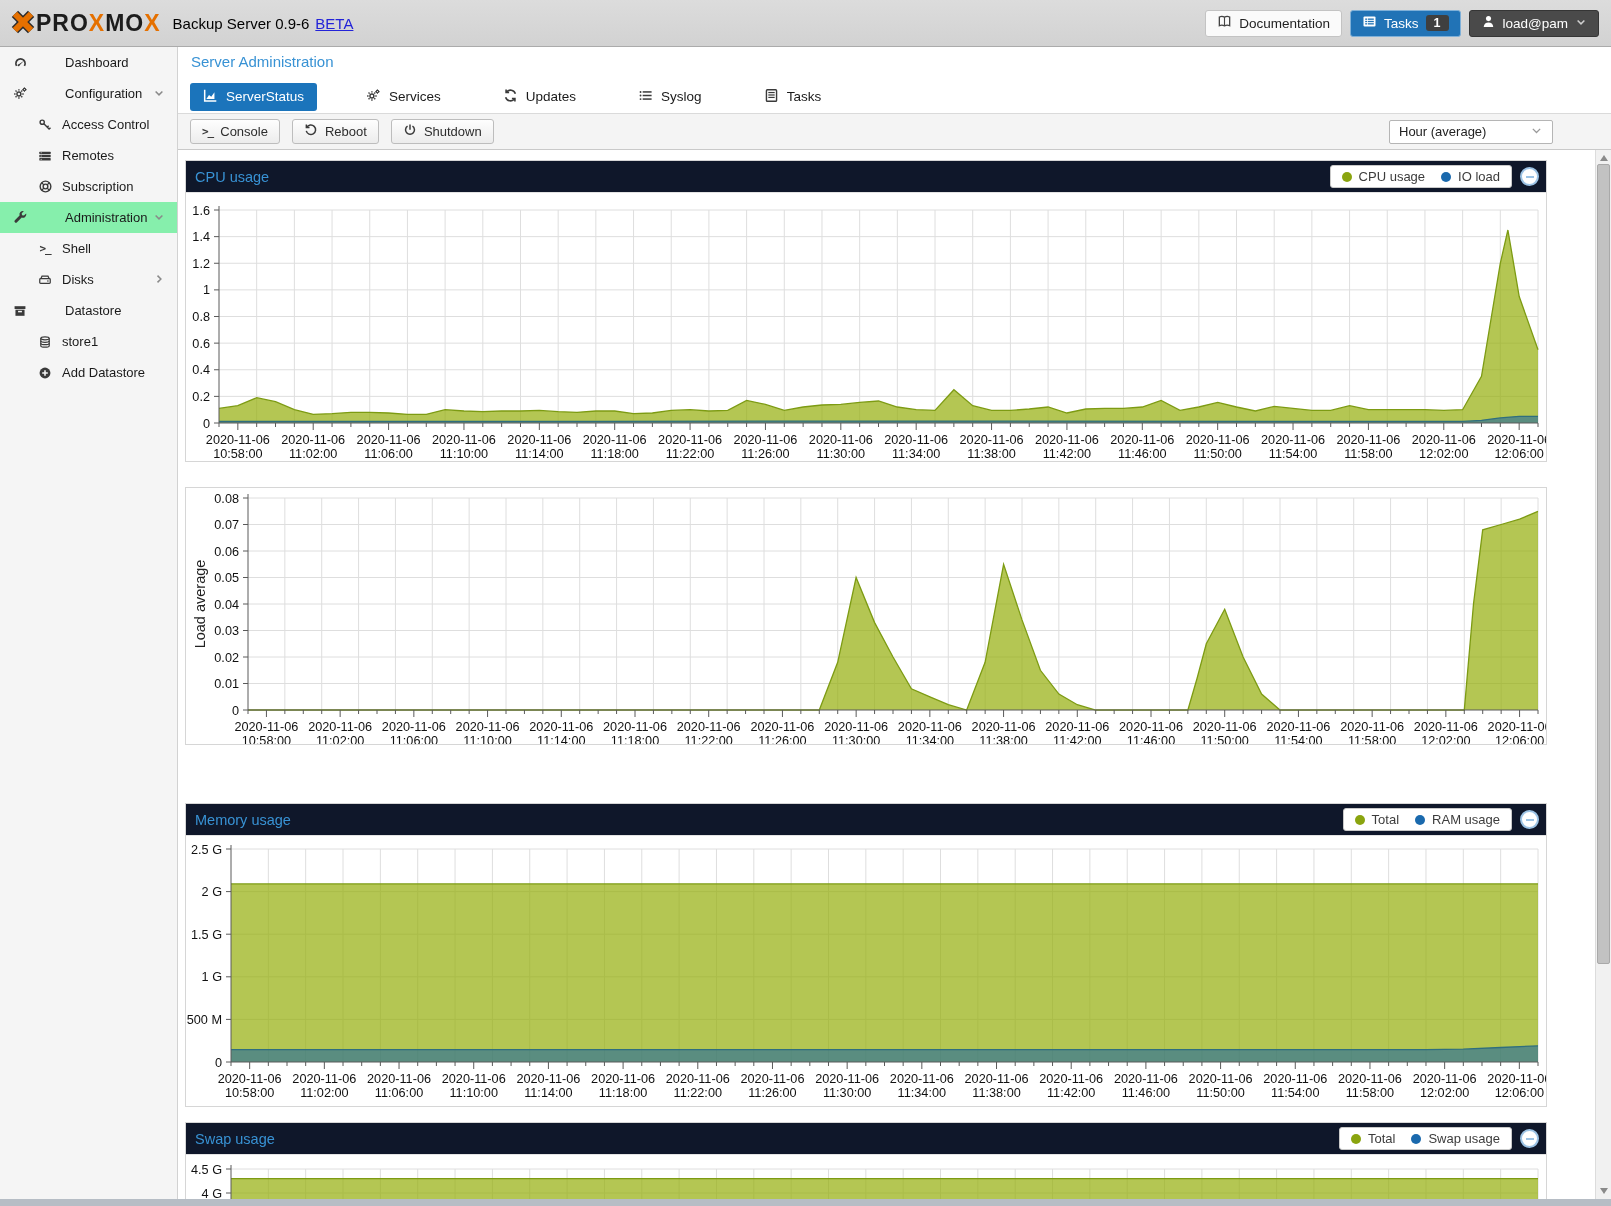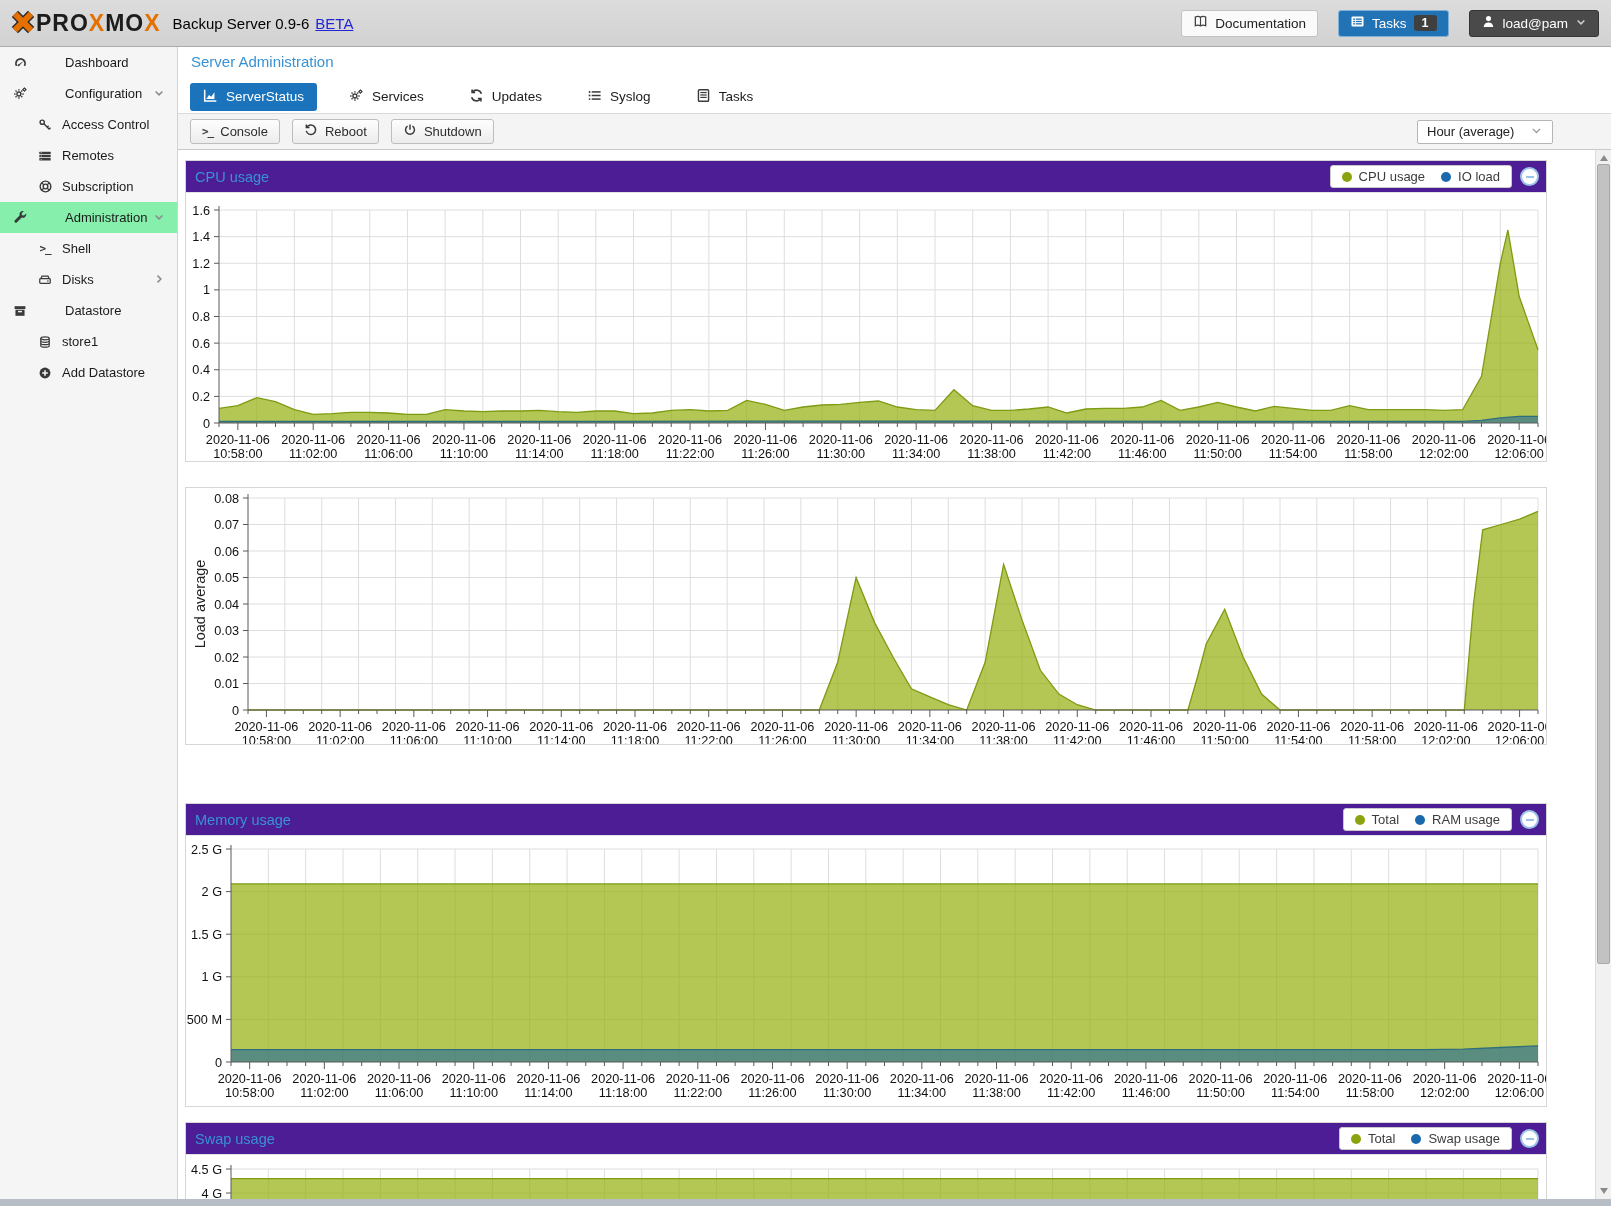--- a/index.html
+++ b/index.html
@@ -9,21 +9,21 @@
 
   
   #top-header { position:absolute; top:0; left:0; width:100%; height:47px;
     background:linear-gradient(#dcdcdc,#d2d2d2); border-bottom:1px solid #ababab;
     display:flex; align-items:center; }
   .logo-wrap { display:flex; align-items:center; margin-left:10px; }
   .logo-word { font-size:23px; font-weight:bold; letter-spacing:1px; color:#1c1c1c; margin-left:0; }
   .logo-word .logo-x { color:#e57000; }
   .app-title { margin-left:12px; font-size:15px; color:#000; }
   .beta-link { color:#2323d8; text-decoration:underline; margin-left:6px; font-size:15px; }
-  .hdr-right { margin-left:auto; display:flex; align-items:center; gap:20px; margin-right:12px; }
+  .hdr-right { margin-left:auto; display:flex; align-items:center; gap:8px; margin-right:12px; }
   .hdr-btn { display:flex; align-items:center; gap:7px; height:27px; padding:0 11px;
     border-radius:3px; font-size:13.5px; cursor:default; }
   .btn-doc { background:#fafafa; border:1px solid #c3c3c3; color:#222; }
   .btn-tasks { background:#2173b6; border:1px solid #7fb0d8; color:#fff; }
   .task-badge { background:#3f3f3f; color:#fff; border-radius:3px; padding:1px 8px; font-weight:bold; font-size:12.5px; }
   .btn-user { background:#4a4a4a; border:1px solid #353535; color:#fff; }
 
   
   #sidebar { position:absolute; top:47px; left:0; width:178px; bottom:7px;
     background:#f5f5f5; border-right:1px solid #d2d2d2; }
@@ -32,39 +32,39 @@
   .side-item.lvl1 { padding-left:35px; }
   .side-item.selected { background:#86efac; }
   .s-icon { width:20px; display:inline-flex; justify-content:center; align-items:center; margin-right:7px; }
   .s-label { font-size:13px; color:#1a1a1a; }
   .s-exp { position:absolute; right:12px; top:9px; }
   .term-ic { font-family:"DejaVu Sans Mono", monospace; font-weight:bold; font-size:11px; color:#3a3a3a; letter-spacing:-1px; }
 
   
   #main { position:absolute; top:47px; left:178px; right:0; bottom:7px; background:#fff; }
   #page-title { position:absolute; top:6px; left:13px; font-size:15px; color:#3892d4; }
-  #tabbar { position:absolute; top:35px; left:12px; height:29px; display:flex; gap:19px; align-items:center; }
+  #tabbar { position:absolute; top:35px; left:12px; height:29px; display:flex; gap:36px; align-items:center; }
   .tab { display:flex; align-items:center; gap:8px; height:28px; padding:0 13px; border-radius:3px;
     font-size:13.5px; color:#1a1a1a; cursor:pointer; }
   .tab.active { background:#1b74bb; color:#fff; }
   #toolbar { position:absolute; top:66px; left:0; right:0; height:37px; background:#f4f4f4;
     border-top:1px solid #dadada; border-bottom:1px solid #c9c9c9; display:flex; align-items:center; }
   .tb-btn { display:flex; align-items:center; gap:7px; height:25px; padding:0 11px; margin-left:12px;
     background:linear-gradient(#fefefe,#ececec); border:1px solid #bdbdbd; border-radius:3px;
     color:#2d2d2d; font-size:13px; cursor:pointer; }
   .tb-btn:first-child { margin-left:12px; }
-  #timeframe-select { margin-left:auto; margin-right:58px; width:136px; height:24px; background:#fff;
+  #timeframe-select { margin-left:auto; margin-right:58px; width:164px; height:24px; background:#fff;
     border:1px solid #b5b5b5; border-radius:2px; display:flex; align-items:center; padding:0 9px;
     font-size:13px; color:#222; cursor:pointer; }
   #timeframe-select .sel-chev { margin-left:auto; }
 
   
   #content { position:absolute; top:103px; left:0; right:0; bottom:0; }
   .panel { position:absolute; left:7px; width:1362px; background:#fff; border:1px solid #d6d6d6; }
-  .panel-hdr { height:32px; background:#4c1d95; border-bottom:1px solid #e3e3e3;
+  .panel-hdr { height:32px; background:#0f172a; border-bottom:1px solid #e3e3e3;
     display:flex; align-items:center; }
   .panel-title { color:#3892d4; font-size:14.5px; margin-left:9px; }
   .panel-hdr-right { margin-left:auto; display:flex; align-items:center; gap:8px; margin-right:7px; }
   .legend-box { display:flex; align-items:center; gap:16px; background:#fff; border:1px solid #c9c9c9;
     border-radius:3px; padding:3px 11px; }
   .legend-item { display:flex; align-items:center; gap:7px; font-size:13px; color:#3c3c3c; }
   .legend-dot { width:10px; height:10px; border-radius:50%; }
   .collapse-btn { width:19px; height:19px; border:2px solid #9cc3e5; border-radius:50%;
     display:flex; align-items:center; justify-content:center; background:#fff; cursor:pointer; }
   .collapse-btn::after { content:""; width:8px; height:2px; background:#9cc3e5; display:block; }

